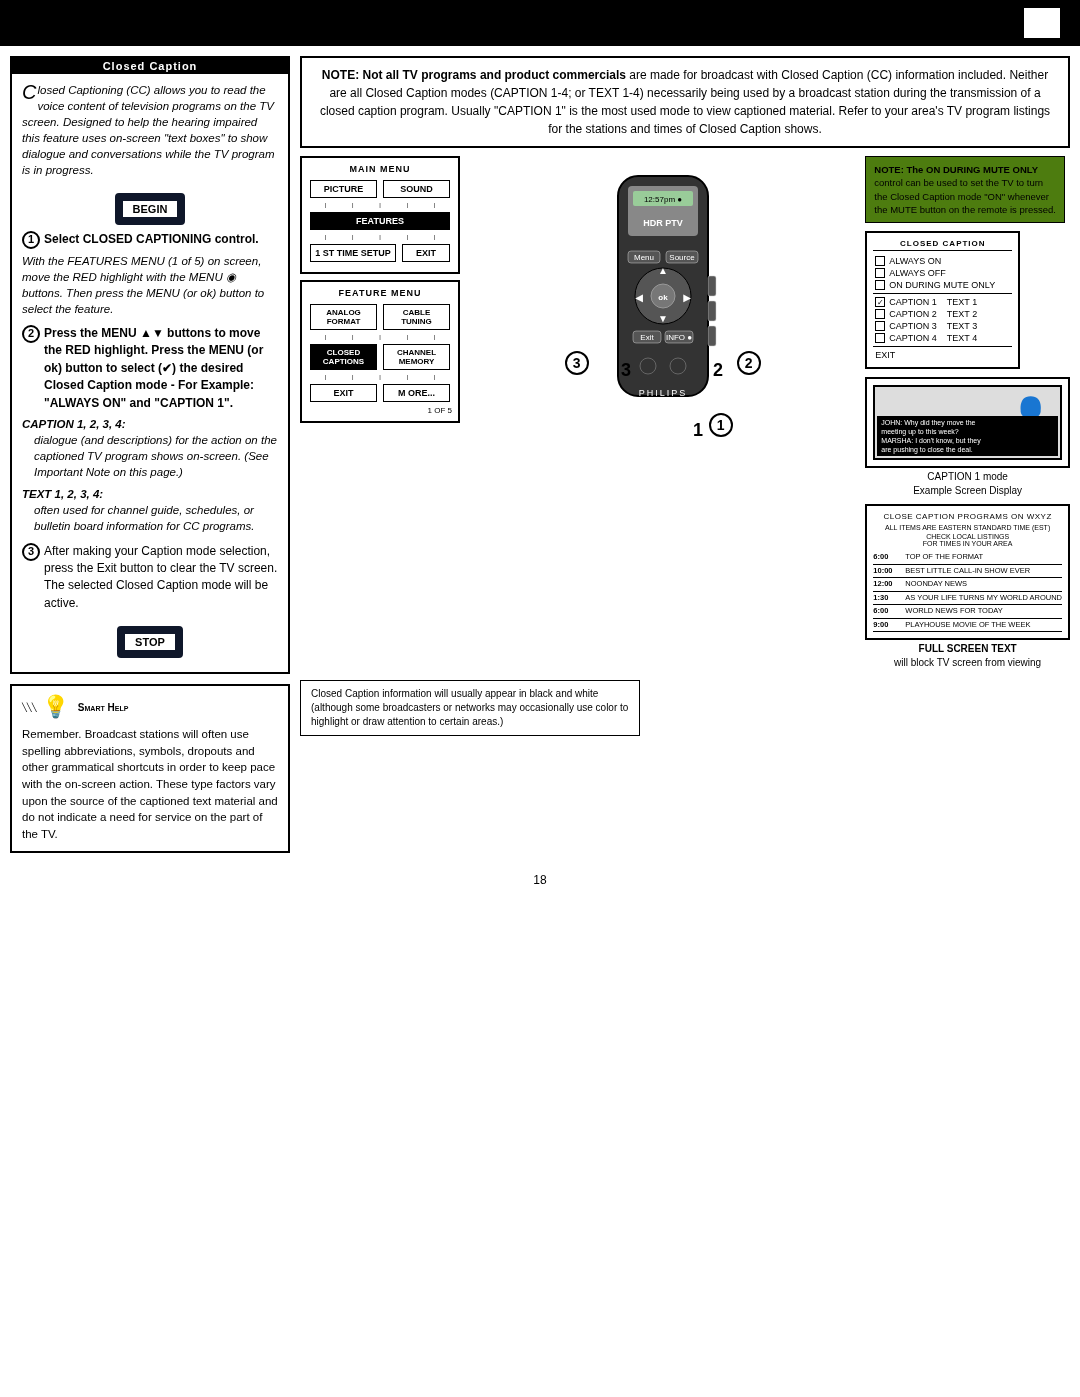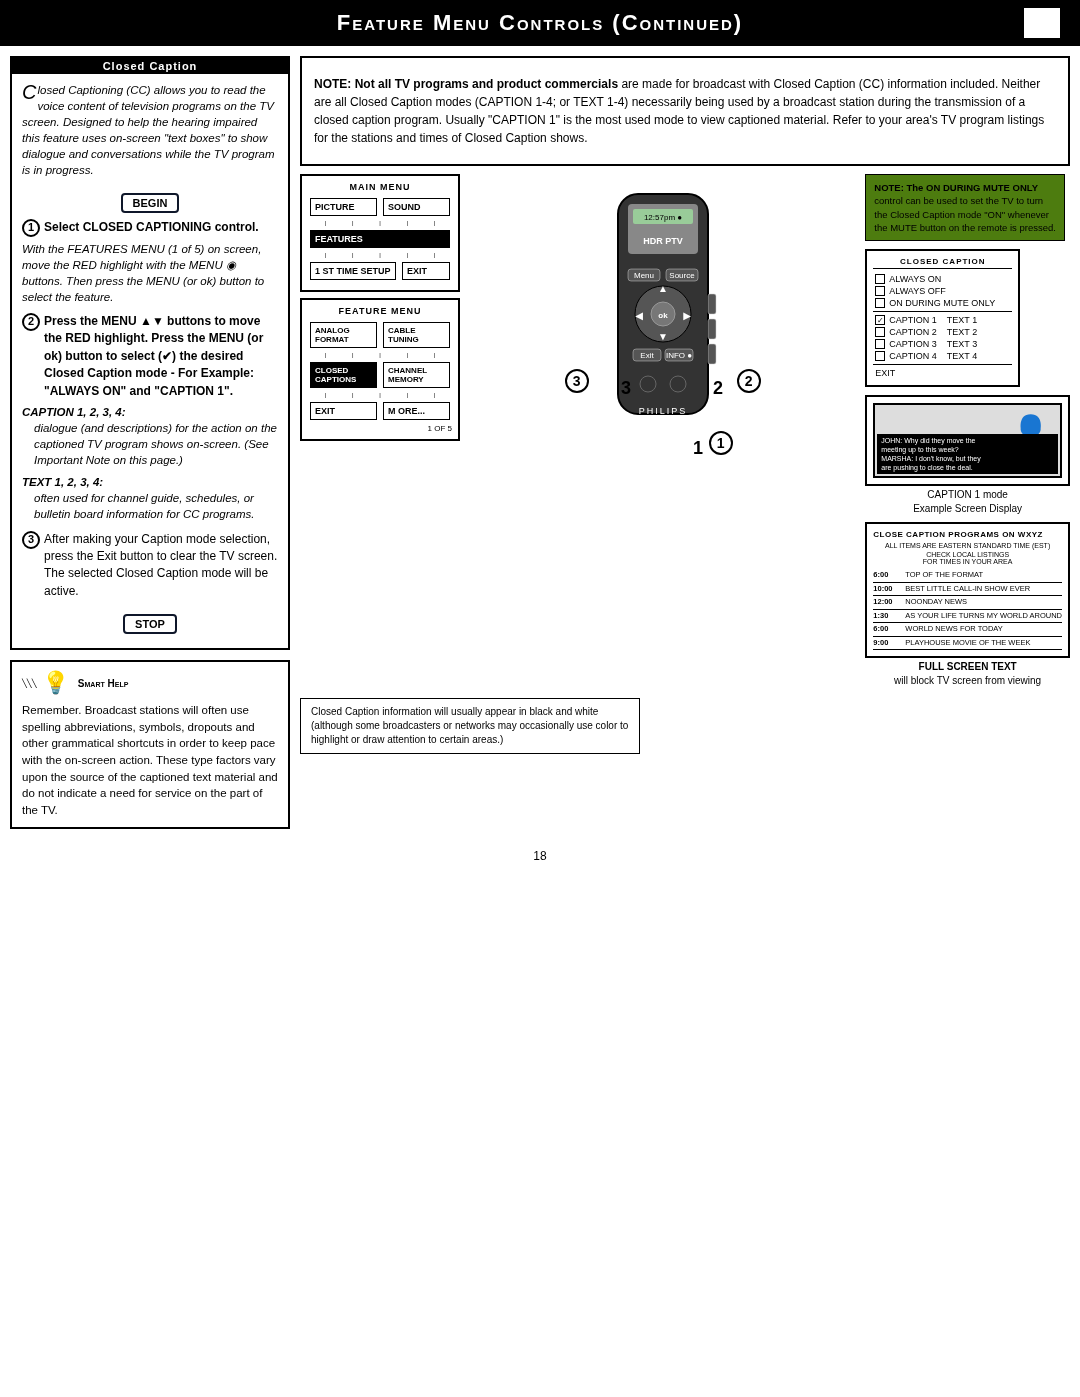--- a/index.html
+++ b/index.html
@@ -71,21 +71,21 @@
       font-size: 20px;
       font-style: italic;
       float: left;
       line-height: 1;
       margin-right: 1px;
     }
 
     
     .begin-btn, .stop-btn {
       display: inline-block;
-      border: 2px solid #0f172a;
+      border: 8px solid #0f172a;
       border-radius: 4px;
       padding: 2px 10px;
       font-weight: bold;
       font-size: 11px;
       text-align: center;
       margin: 6px auto;
     }
     .btn-center {
       text-align: center;
     }
@@ -145,23 +145,24 @@
     .right-column {
       flex: 1;
       display: flex;
       flex-direction: column;
       gap: 8px;
     }
 
     
     .note-box {
       border: 2px solid #000;
-      padding: 17px 12px;
+      padding: 8px 12px;
       font-size: 12px;
       line-height: 1.5;
+      text-align: center;
     }
     .note-box strong {
       font-weight: bold;
     }
 
     
     .menu-diagram {
       border: 2px solid #000;
       padding: 6px;
       width: 160px;
@@ -169,21 +170,21 @@
     }
     .menu-label {
       font-size: 9px;
       text-align: center;
       font-weight: bold;
       margin-bottom: 4px;
       letter-spacing: 1px;
     }
     .menu-btn {
       border: 1px solid #000;
-      text-align: left;
+      text-align: center;
       font-size: 9px;
       padding: 3px 4px;
       margin: 2px;
       font-weight: bold;
     }
     .menu-row {
       display: flex;
       gap: 2px;
       margin: 2px 0;
     }
@@ -271,23 +272,23 @@
     }
 
     
     .fullscreen-text-box {
       border: 2px solid #000;
       padding: 6px;
       font-size: 8px;
       background: #fff;
     }
     .fst-header {
-      font-weight: bold;
+      font-weight: normal;
       font-size: 8px;
-      text-align: left;
+      text-align: center;
       margin-bottom: 3px;
       letter-spacing: 0.5px;
     }
     .fst-row {
       display: flex;
       gap: 4px;
       font-size: 7.5px;
       line-height: 1.4;
       border-bottom: 1px solid #000000;
       padding: 1px 0;
@@ -335,21 +336,20 @@
     
     .remote-container {
       position: relative;
     }
   </style>
 </head>
 <body>
 
 <div class="page-header">
   <span style="width:36px;"></span>
-  <span>Feature Menu Controls (Continued)</span>
   <div class="header-box"></div>
 </div>
 
 <div class="main-content">
 
   <div class="left-column">
 
     <div class="cc-box">
       <div class="cc-box-header">Closed Caption</div>
       <p>

